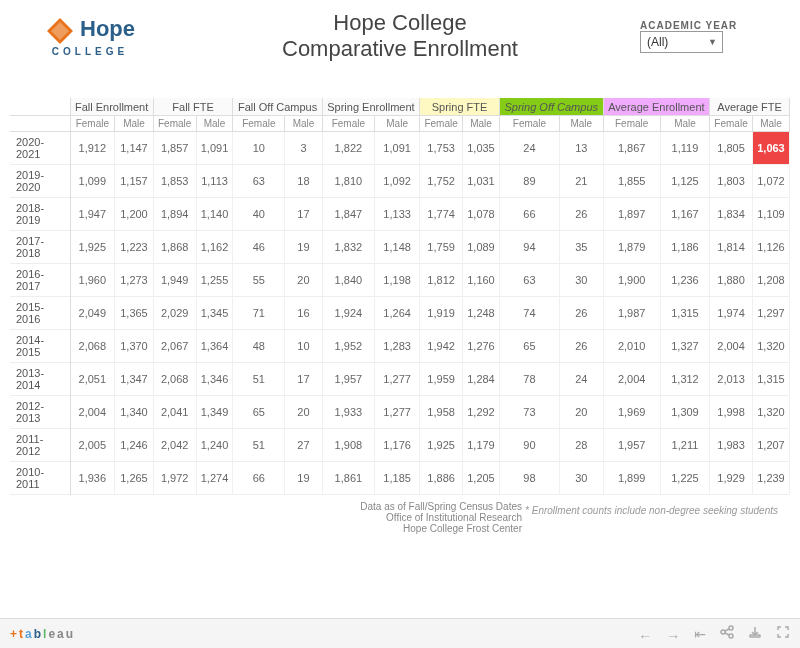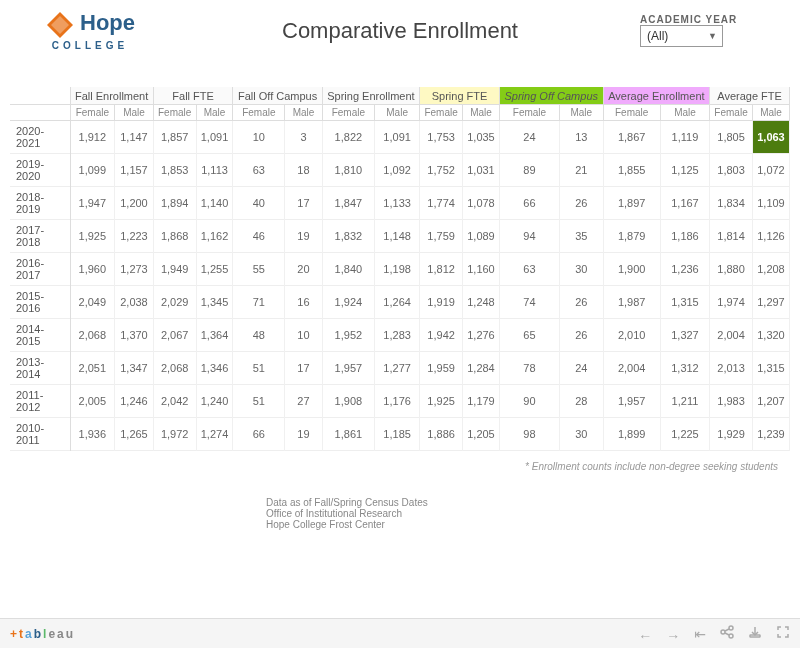--- a/index.html
+++ b/index.html
@@ -135,21 +135,21 @@
 
     tbody tr td:first-child {
       text-align: left;
       font-weight: normal;
       color: #555;
       padding-left: 6px;
       border-right: 1px solid #ddd;
     }
 
     .highlighted-cell {
-      background: #4d7c0f;
+      background: #ef4444;
       color: #fff !important;
       font-weight: bold;
     }
 
     .footer-row {
       display: flex;
       justify-content: space-between;
       padding: 0 10px;
       align-items: flex-start;
     }
@@ -212,20 +212,21 @@
       <svg width="30" height="30" viewBox="0 0 30 30">
         <polygon points="15,2 28,15 15,28 2,15" fill="#E8731A"></polygon>
         <polygon points="15,6 24,15 15,24 6,15" fill="white" opacity="0.3"></polygon>
       </svg>
       <span style="font-size:22px;font-weight:bold;color:#2C5F8A;">Hope</span>
     </div>
     <span style="font-size:10px;font-weight:bold;color:#2C5F8A;letter-spacing:4px;">COLLEGE</span>
   </div>
 
   <div id="title-area">
+    <div style="font-size:22px;color:#444;">Hope College</div>
     <div style="font-size:22px;color:#444;">Comparative Enrollment</div>
   </div>
 
   <div id="academic-year-area">
     <span class="ay-label">ACADEMIC YEAR</span>
     <div class="ay-select-wrapper">
       <select class="ay-select">
         <option>(All)</option>
       </select>
     </div>
@@ -358,21 +359,21 @@
           <td>63</td>
           <td>30</td>
           <td>1,900</td>
           <td>1,236</td>
           <td>1,880</td>
           <td>1,208</td>
         </tr>
         <tr>
           <td>2015-2016</td>
           <td>2,049</td>
-          <td>2,038</td>
+          <td>1,365</td>
           <td>2,029</td>
           <td>1,345</td>
           <td>71</td>
           <td>16</td>
           <td>1,924</td>
           <td>1,264</td>
           <td>1,919</td>
           <td>1,248</td>
           <td>74</td>
           <td>26</td>
@@ -413,20 +414,39 @@
           <td>1,959</td>
           <td>1,284</td>
           <td>78</td>
           <td>24</td>
           <td>2,004</td>
           <td>1,312</td>
           <td>2,013</td>
           <td>1,315</td>
         </tr>
         <tr>
+          <td>2012-2013</td>
+          <td>2,004</td>
+          <td>1,340</td>
+          <td>2,041</td>
+          <td>1,349</td>
+          <td>65</td>
+          <td>20</td>
+          <td>1,933</td>
+          <td>1,277</td>
+          <td>1,958</td>
+          <td>1,292</td>
+          <td>73</td>
+          <td>20</td>
+          <td>1,969</td>
+          <td>1,309</td>
+          <td>1,998</td>
+          <td>1,320</td>
+        </tr>
+        <tr>
           <td>2011-2012</td>
           <td>2,005</td>
           <td>1,246</td>
           <td>2,042</td>
           <td>1,240</td>
           <td>51</td>
           <td>27</td>
           <td>1,908</td>
           <td>1,176</td>
           <td>1,925</td>
@@ -457,21 +477,21 @@
           <td>1,929</td>
           <td>1,239</td>
         </tr>
       </tbody>
   </table>
 </div>
 
 <div style="margin-top:6px;">
   <div class="footer-row">
     <div style="flex:1;"></div>
-    <div style="flex:1;text-align:left;font-size:10px;color:#888;margin-top:40px;">
+    <div style="flex:1;text-align:right;font-size:10px;color:#888;">
       <div>Data as of Fall/Spring Census Dates</div>
       <div>Office of Institutional Research</div>
       <div>Hope College Frost Center</div>
     </div>
     <div style="flex:1;text-align:right;padding-right:12px;font-size:10px;color:#999;font-style:italic;padding-top:4px;">* Enrollment counts include non-degree seeking students</div>
   </div>
 </div>
 
 <div id="tableau-bar">
   <div class="tableau-logo">

